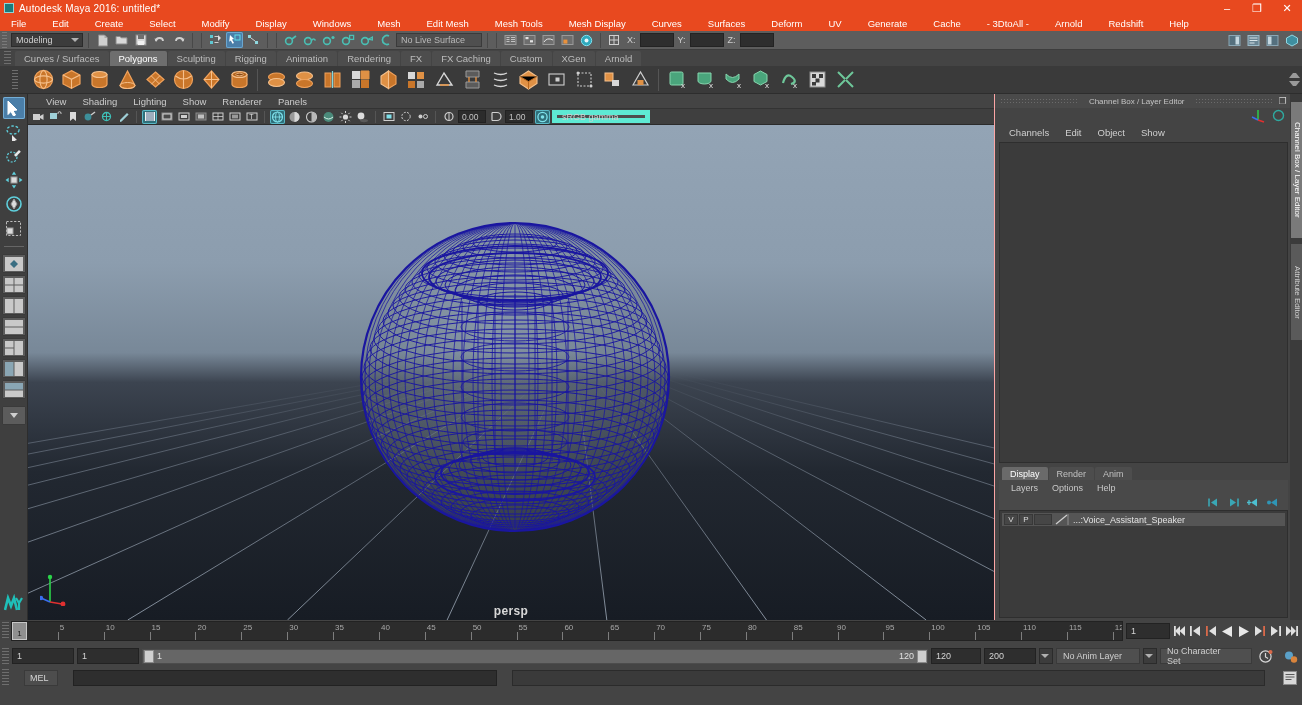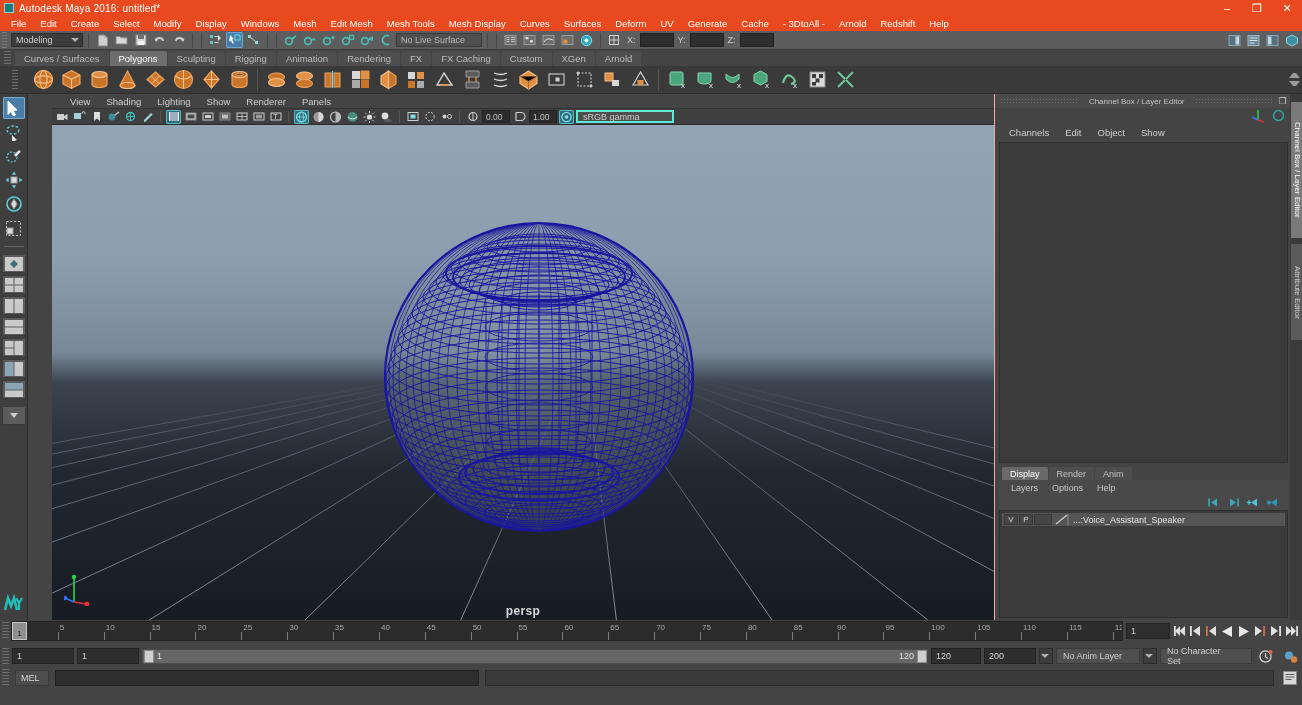--- a/index.html
+++ b/index.html
@@ -26,21 +26,21 @@
   .titlebar .tb-title { font-size: 10px; color: #ffffff; letter-spacing: .2px; }
   .winbtns { position: absolute; right: 0; top: 0; height: 16px; display: flex; }
   .winbtn {
     width: 30px; height: 16px; display: flex; align-items: center; justify-content: center;
     color: #ffffff; font-size: 11px; line-height: 1;
   }
 
   
   .menubar {
     height: 15px; background: #e8491f; display: flex; align-items: center;
-    padding-left: 4px; gap: 0px;
+    padding-left: 4px; gap: 12px;
   }
   .menuitem {
     font-size: 9.5px; color: #ffffff; padding: 0 7px; height: 15px;
     display: flex; align-items: center; white-space: nowrap;
   }
 
   
   .statusline {
     height: 19px; background: #5d5d5d; display: flex; align-items: center;
     padding: 0 2px; gap: 2px; border-bottom: 1px solid #3d3d3d;
@@ -122,42 +122,42 @@
   .tb-divider { width: 20px; height: 1px; background: #666; margin: 5px 0; }
   .qlayout {
     width: 24px; height: 19px; background: #5c5c5c; border: 1px solid #3a3a3a;
     display: flex; align-items: center; justify-content: center; border-radius: 1px;
   }
   .maya-logo {
     position: absolute; left: 4px; bottom: 6px; width: 20px; height: 20px;
   }
 
   
-  .vpcol { flex: 1 1 auto; display: flex; flex-direction: column; min-width: 0; margin-left: 24px; }
+  .vpcol { flex: 1 1 auto; display: flex; flex-direction: column; min-width: 0; }
   .vpmenubar {
     height: 15px; background: #444444; display: flex; align-items: center;
     padding-left: 10px; border-bottom: 1px solid #333;
   }
   .vpmenu { font-size: 9.5px; color: #cccccc; padding: 0 8px; }
   .vptoolbar {
     height: 16px; background: #3f3f3f; display: flex; align-items: center;
     gap: 2px; padding-left: 3px; border-bottom: 1px solid #2b2b2b;
   }
   .vtb {
     width: 15px; height: 14px; display: flex; align-items: center; justify-content: center;
     border-radius: 2px; flex: 0 0 auto;
   }
   .vtb.on { background: #2f6f7a; box-shadow: inset 0 0 0 1px #59b8c6; }
   .vtb-sep { width: 1px; height: 12px; background: #555; margin: 0 3px; }
   .vnum {
     height: 13px; width: 28px; background: #2c2c2c; border: 1px solid #222;
     font-size: 8.5px; color: #c4c4c4; display: flex; align-items: center; padding-left: 3px;
   }
   .gammadd {
-    height: 13px; width: 98px; background: #4e4e4e; border: 2px solid #5eead4;
+    height: 13px; width: 98px; background: #4e4e4e; border: 5px solid #5eead4;
     font-size: 9px; color: #d0d0d0; display: flex; align-items: center;
     padding-left: 5px; position: relative;
   }
 
   
   .viewport {
     position: relative; flex: 1 1 auto;
     background: linear-gradient(to bottom,#93a4b5 0%,#8c9dae 28%,#788898 46%,#3c4450 52%,#222831 70%,#171c24 100%);
     overflow: hidden;
   }
@@ -271,21 +271,21 @@
   .rs-handle.left { margin-left: 1px; }
   .rs-val { font-size: 9px; color: #e0e0e0; padding: 0 3px; }
   .rs-dd {
     height: 16px; background: #4f4f4f; border: 1px solid #3a3a3a; font-size: 9px;
     color: #cfcfcf; display: flex; align-items: center; padding: 0 16px 0 6px; position: relative;
   }
 
   
   .cmdline {
     position: absolute; left: 0; top: 667px; width: 1302px; height: 21px;
-    background: #444444; display: flex; align-items: center; gap: 6px; padding-left: 2px;
+    background: #444444; display: flex; align-items: center; gap: 15px; padding-left: 2px;
   }
   .cmd-grip { width: 7px; height: 17px;
     background: repeating-linear-gradient(to bottom,#6e6e6e 0 1px,transparent 1px 3px); }
   .cmd-lang {
     width: 34px; height: 16px; background: #4d4d4d; border: 1px solid #3a3a3a;
     font-size: 9px; color: #d6d6d6; display: flex; align-items: center; padding-left: 5px;
   }
   .cmd-input { height: 16px; width: 424px; background: #2e2e2e; border: 1px solid #222; }
   .cmd-output { flex: 1 1 auto; height: 16px; background: #3a3a3a; border: 1px solid #2b2b2b; }
   .cmd-icon { width: 20px; height: 17px; display: flex; align-items: center; justify-content: center; margin-right: 2px; }

